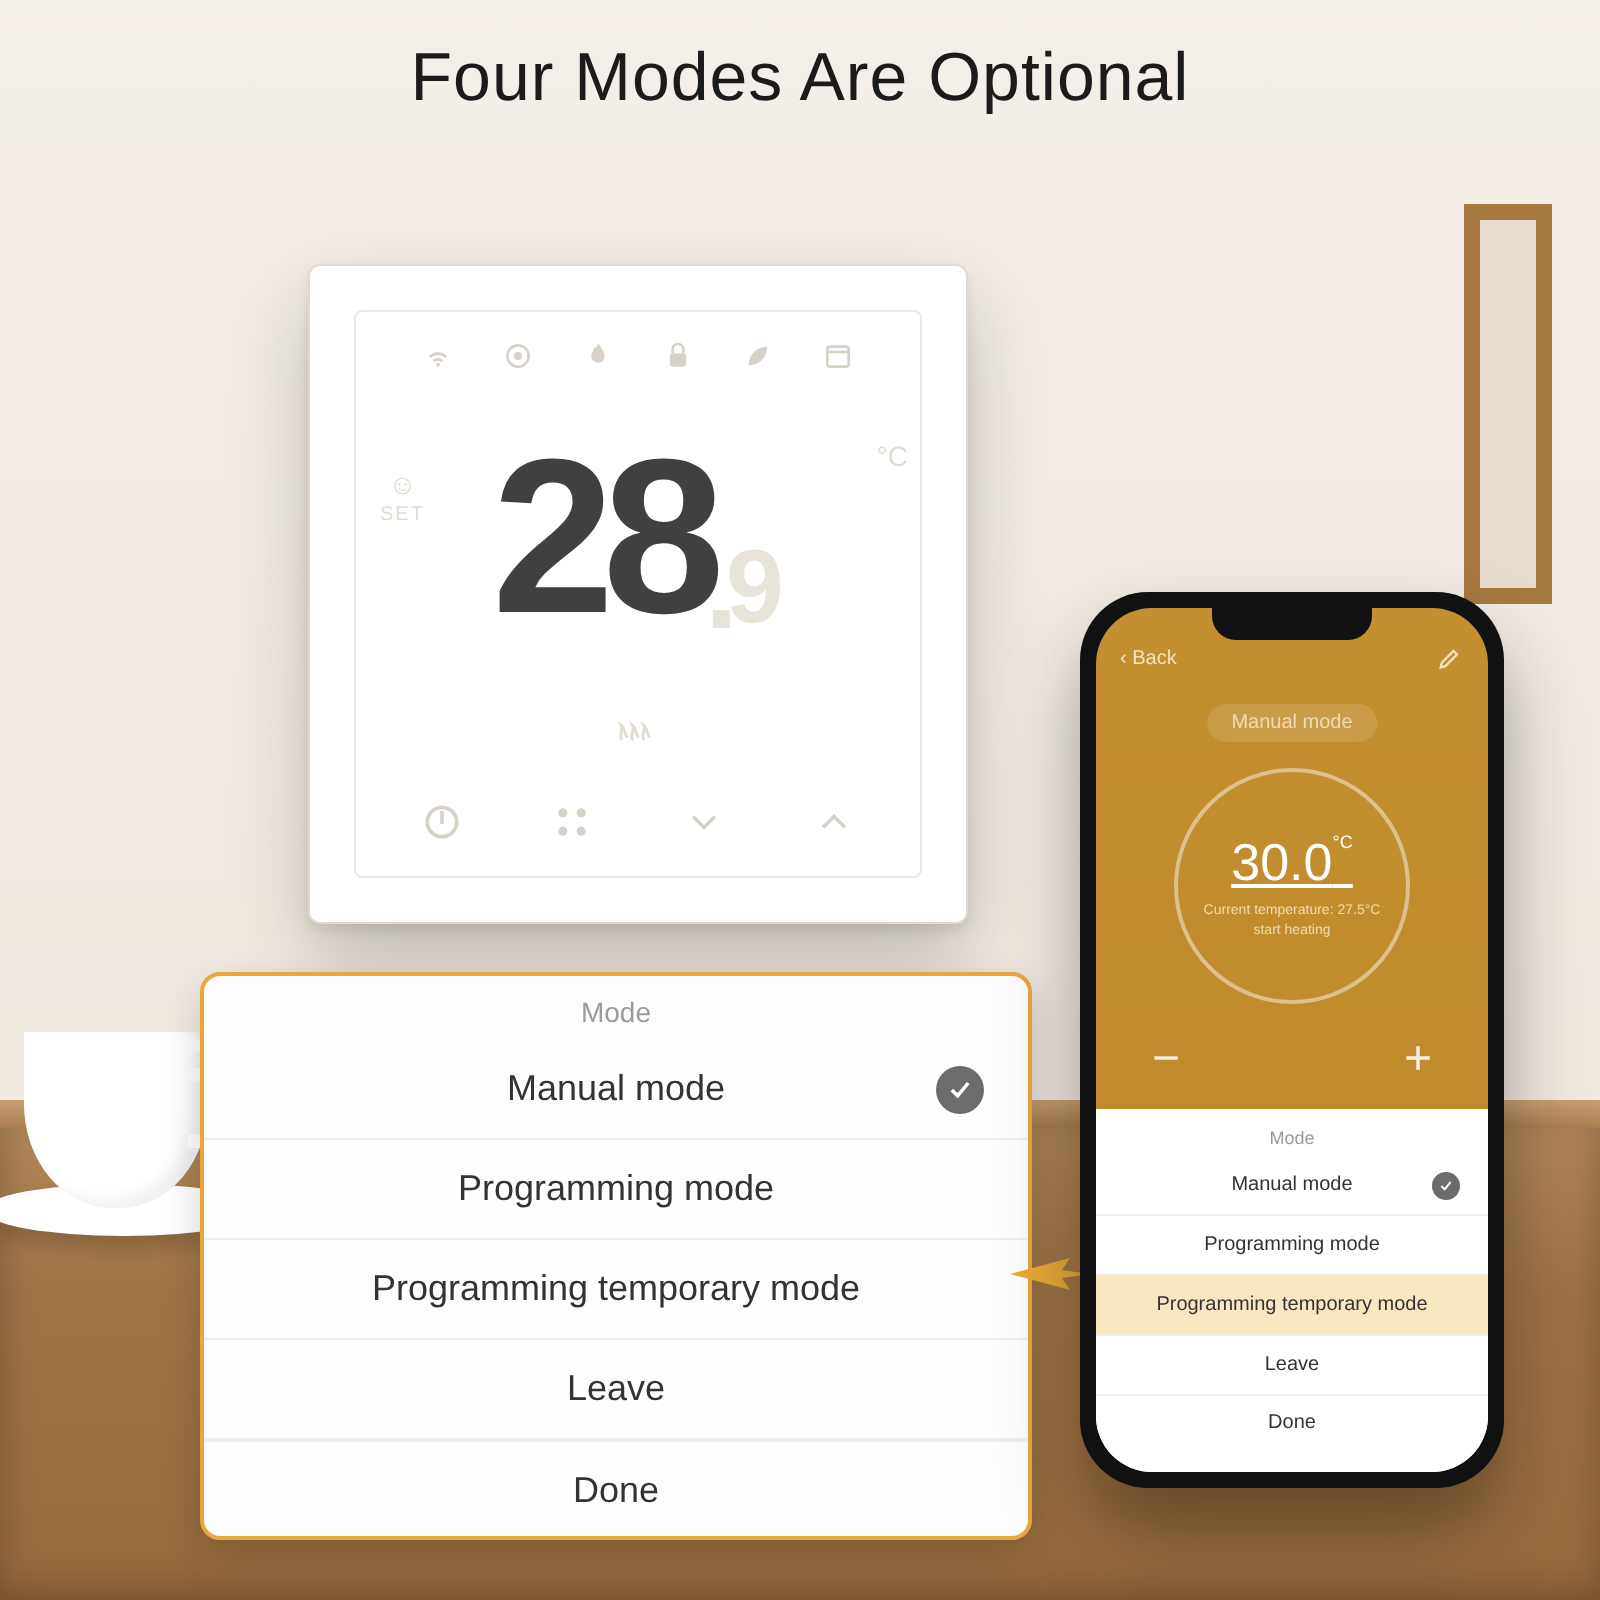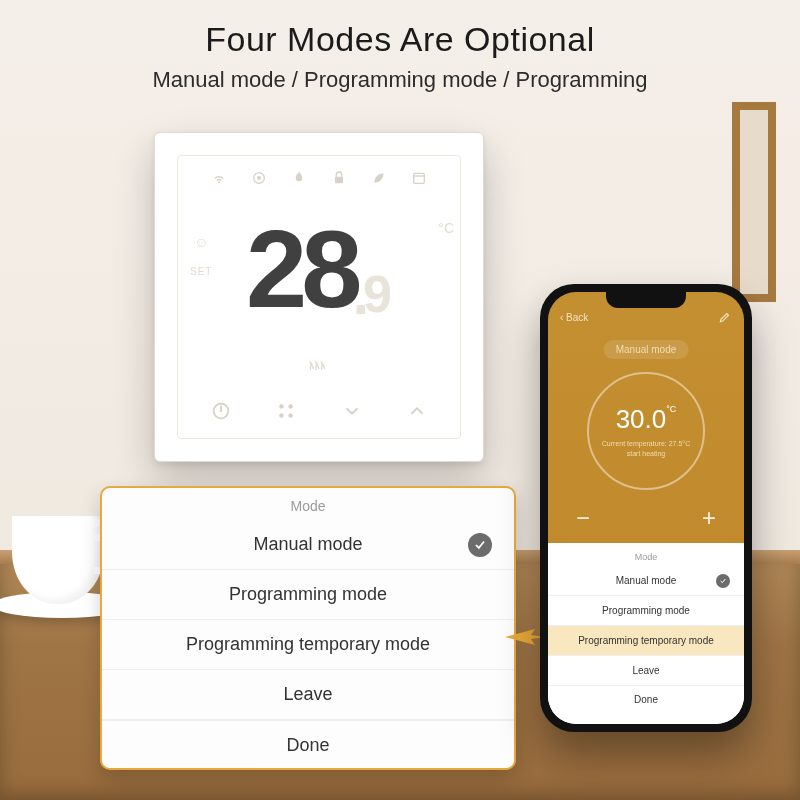--- a/index.html
+++ b/index.html
@@ -17,44 +17,44 @@
   .thermo-inner{position:absolute;inset:22px;border:1px solid #efe8df;border-radius:4px;}
   .thermo-top{position:absolute;top:14px;left:0;width:100%;display:flex;justify-content:center;gap:24px;}
   .ticon{width:16px;height:16px;fill:#d8d1c7;}
   .display{position:absolute;top:58px;left:0;width:100%;text-align:center;}
   .display .big{font-family:"Arial Black",Arial,sans-serif;font-size:110px;line-height:1;color:#404040;letter-spacing:-6px;font-weight:900;display:inline-block;vertical-align:bottom;}
   .display .dot{font-size:60px;color:#e9e4da;display:inline-block;vertical-align:bottom;margin:0 -6px -4px -4px;font-weight:900;}
   .display .dec{font-size:52px;color:#e9e4da;font-weight:900;display:inline-block;vertical-align:bottom;}
   .display .deg{position:absolute;right:6px;top:6px;font-size:14px;color:#e2dbd0;}
   .set{position:absolute;left:12px;top:78px;text-align:center;color:#e2dbd0;}
   .set .face{font-size:14px;}
-  .set .lbl{font-size:10px;letter-spacing:1px;margin-top:16px;}
+  .set .lbl{font-size:10px;letter-spacing:1px;margin-top:2px;}
   .heat-icon{position:absolute;top:198px;left:0;width:100%;text-align:center;color:#e2dbd0;}
   .heat-icon svg{width:28px;height:20px;fill:#e2dbd0;}
   .thermo-bottom{position:absolute;bottom:16px;left:0;width:100%;display:flex;justify-content:space-around;align-items:center;padding:0 10px;}
   .bicon{width:22px;height:22px;fill:#d8d1c7;stroke:#d8d1c7;}
 
   
   .modes{position:absolute;left:100px;top:486px;width:416px;background:#fdfdfd;border:2px solid #e7a83d;border-radius:10px;overflow:hidden;box-shadow:0 8px 20px rgba(0,0,0,.18);}
   .modes .title{text-align:center;font-size:14px;color:#9b9b9b;padding:10px 0 6px;}
   .modes .item{font-size:18px;color:#333;text-align:center;padding:14px 40px;border-bottom:1px solid #eee;position:relative;}
   .modes .item:last-of-type{border-bottom:none;}
   .modes .check{position:absolute;right:22px;top:50%;transform:translateY(-50%);width:24px;height:24px;border-radius:50%;background:#6c6c6c;display:flex;align-items:center;justify-content:center;}
   .modes .check svg{width:14px;height:14px;stroke:#fff;stroke-width:3;fill:none;}
   .modes .done{text-align:center;font-size:18px;color:#333;padding:14px 0 12px;border-top:1px solid #eee;}
 
   
-  .phone{position:absolute;left:540px;top:284px;width:212px;height:448px;background:#111;border-radius:34px;padding:8px;box-shadow:0 22px 40px rgba(0,0,0,.35);}
+  .phone{position:absolute;left:540px;top:296px;width:212px;height:448px;background:#111;border-radius:34px;padding:8px;box-shadow:0 22px 40px rgba(0,0,0,.35);}
   .phone-inner{width:100%;height:100%;border-radius:28px;overflow:hidden;background:linear-gradient(180deg,#c48f30 0%,#c18b2d 58%,#fff 58%);position:relative;}
   .notch{position:absolute;top:0;left:50%;transform:translateX(-50%);width:80px;height:16px;background:#111;border-radius:0 0 12px 12px;}
   .p-top{position:absolute;top:18px;left:0;width:100%;display:flex;justify-content:space-between;padding:0 12px;font-size:10px;color:#f3e3c3;align-items:center;}
   .p-top svg{width:14px;height:14px;stroke:#f3e3c3;fill:none;stroke-width:2;}
   .p-tag{position:absolute;top:48px;left:50%;transform:translateX(-50%);font-size:10px;color:#f0dcb2;background:rgba(255,255,255,.12);padding:4px 12px;border-radius:10px;}
   .p-circle{position:absolute;top:80px;left:50%;transform:translateX(-50%);width:118px;height:118px;border:2px solid rgba(255,255,255,.45);border-radius:50%;display:flex;flex-direction:column;align-items:center;justify-content:center;color:#fff;}
-  .p-circle .t{font-size:26px;font-weight:300;}
+  .p-circle .t{font-size:26px;font-weight:300;text-decoration:underline;}
   .p-circle .sup{font-size:9px;vertical-align:top;}
   .p-circle .sub{font-size:7px;color:#f0dcb2;margin-top:4px;text-align:center;line-height:1.3;}
   .p-pm{position:absolute;top:212px;left:0;width:100%;display:flex;justify-content:space-between;padding:0 28px;color:rgba(255,255,255,.85);font-size:24px;font-weight:300;}
   .p-modes{position:absolute;top:252px;left:0;right:0;bottom:0;background:#fff;}
   .p-modes .title{text-align:center;font-size:9px;color:#9b9b9b;padding:8px 0 4px;}
   .p-modes .pitem{font-size:10px;color:#333;text-align:center;padding:9px 30px;border-bottom:1px solid #eee;position:relative;}
   .p-modes .pitem .pcheck{position:absolute;right:14px;top:50%;transform:translateY(-50%);width:14px;height:14px;border-radius:50%;background:#6c6c6c;display:flex;align-items:center;justify-content:center;}
   .p-modes .pitem .pcheck svg{width:8px;height:8px;stroke:#fff;stroke-width:3;fill:none;}
   .p-modes .pitem.hl{background:#f9e7c0;}
   .p-modes .pdone{text-align:center;font-size:10px;color:#333;padding:8px 0;}
@@ -72,21 +72,20 @@
 </head>
 <body>
 
 <div class="scene">
   <div class="wall"></div>
   <div class="shelf"></div>
   <div class="frame"></div>
 
   <div class="headline">Four Modes Are Optional</div>
   <div class="subhead">
-    <div>Manual mode / Programming mode / Programming</div>
   </div>
 
   <div class="cup">
     <div class="saucer"></div>
     <div class="cupbody">
         <div class="handle"></div>
       </div>
   </div>
 
   <div class="thermo">

